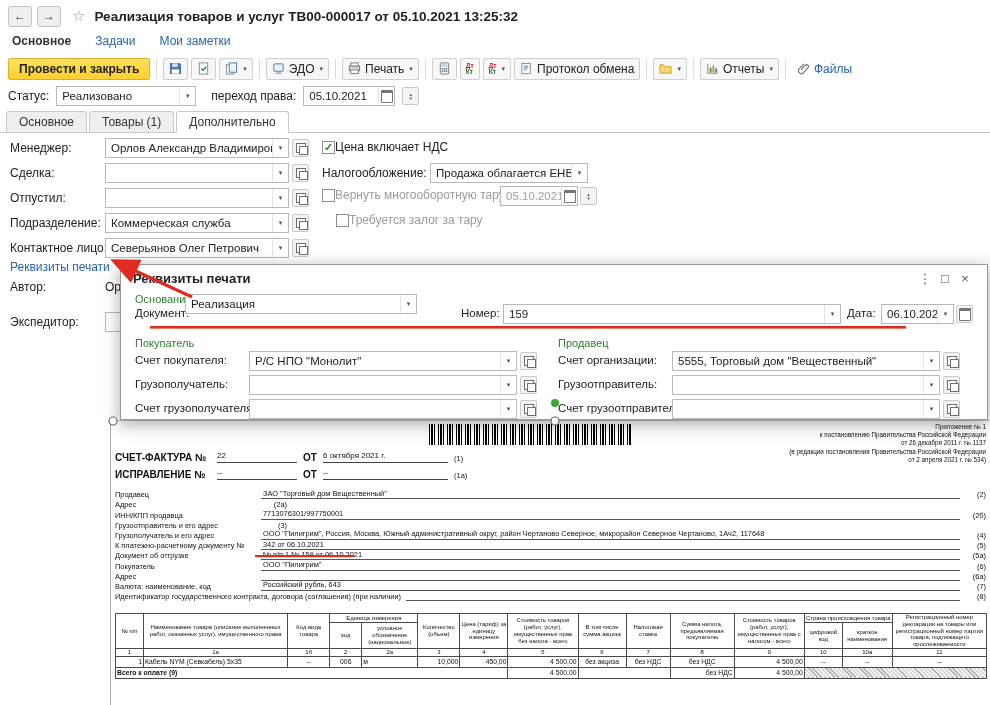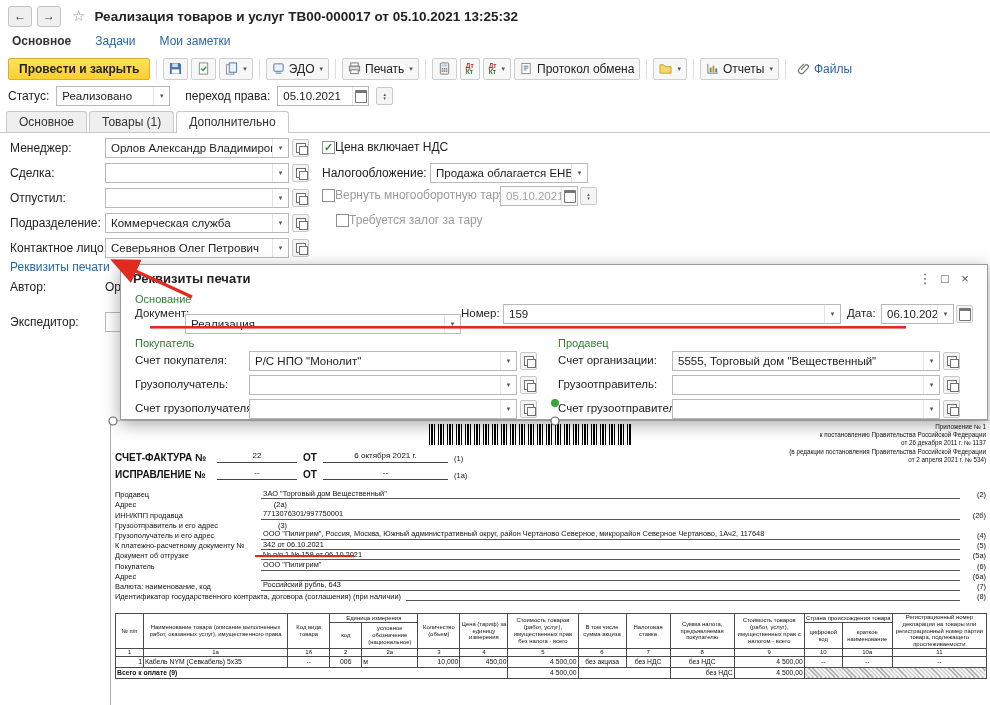--- a/index.html
+++ b/index.html
@@ -61,21 +61,21 @@
   .section{position:absolute;font-size:11px;font-weight:400;color:#2f7d32}
   .dlg-label{position:absolute;font-size:11.5px;white-space:nowrap}
 
   
   .invoice{position:absolute;left:110px;top:420px;width:880px;height:285px;background:#fff;border-left:1px solid #ababab;border-top:1px solid #c8c8c8;z-index:10;box-sizing:border-box;color:#111}
   .barcode{position:absolute;left:318px;top:3px;width:202px;height:21px;background:repeating-linear-gradient(90deg,#000 0 1px,#fff 1px 2px,#000 2px 4px,#fff 4px 5px,#000 5px 6px,#fff 6px 9px)}
   .appendix{position:absolute;right:4px;top:2px;width:252px;font-size:6.3px;line-height:1.3;text-align:right}
   .inv-title{position:absolute;left:4px;display:flex;align-items:flex-end}
   .t-lbl{width:102px;font-weight:700;font-size:10px}
   .t-ot{width:26px;text-align:center;font-weight:700;font-size:10px}
-  .t-u{border-bottom:1px solid #444;text-align:center;font-size:8px;height:11px}
+  .t-u{border-bottom:1px solid #444;font-size:8px;height:11px}
   .t-n{width:32px;font-size:7.5px;padding-left:6px}
   .inv-rows{position:absolute;left:4px;top:68px;right:4px}
   .inv-row{display:flex;align-items:flex-end;height:10.2px;font-size:7.4px}
   .inv-row .lbl{flex:0 0 auto;min-width:141px;padding-right:5px;white-space:nowrap}
   .inv-row .val{flex:1;border-bottom:1px solid #555;white-space:nowrap;overflow:hidden;height:9.6px;padding-left:2px}
   .inv-row .num{flex:0 0 26px;text-align:right}
   .inv-table{position:absolute;left:4px;top:192px;width:872px;border-collapse:collapse;table-layout:fixed}
   .inv-table th,.inv-table td{border:1px solid #4a4a4a;padding:0 1px;overflow:hidden;box-sizing:border-box}
   .inv-table th{font-size:5.9px;font-weight:400;line-height:1.15;text-align:center;vertical-align:middle}
   .inv-table .nums td{font-size:6px;text-align:center;height:8px}
@@ -210,21 +210,21 @@
     <div class="tbtn borderless">
         <svg width="13" height="13" viewBox="0 0 14 14">
           <path d="M4.5 8.5 9 3.5a2 2 0 0 1 3 2.6L6.8 11.8a3.2 3.2 0 0 1-4.6-4.4L7.5 2" fill="none" stroke="#6f6f6f" stroke-width="1.2"></path>
         </svg>
         <span class="link">Файлы</span>
       </div>
   </div>
 
   <div class="statusrow">
     <span>Статус:</span>
-    <div class="combo" style="width:114px">
+    <div class="combo" style="width:140px">
       <span class="val">Реализовано</span>
       <span class="cdd">▾</span>
     </div>
     <span style="margin-left:8px">переход права:</span>
     <div class="combo" style="width:92px">
       <span class="val">05.10.2021</span>
       <span class="cdd">
           <span class="cal-ico"></span>
         </span>
     </div>
@@ -337,21 +337,21 @@
     <div class="dlg-head">
       <span class="dlg-title">Реквизиты печати</span>
       <span class="dlg-ctl">⋮</span>
       <span class="dlg-ctl">□</span>
       <span class="dlg-ctl">×</span>
     </div>
 
     <span class="section" style="left:14px;top:28px">Основание</span>
 
     <span class="dlg-label" style="left:14px;top:42px">Документ:</span>
-    <div class="combo abs" style="left:64px;top:49px;width:276px">
+    <div class="combo abs" style="left:64px;top:29px;width:232px">
       <span class="val">Реализация</span>
       <span class="cdd">▾</span>
     </div>
     <span class="dlg-label" style="left:340px;top:42px">Номер:</span>
     <div class="combo abs" style="left:382px;top:39px;width:338px">
       <span class="val">159</span>
       <span class="cdd">▾</span>
     </div>
     <span class="dlg-label" style="left:726px;top:42px">Дата:</span>
     <div class="combo abs" style="left:760px;top:39px;width:73px">

